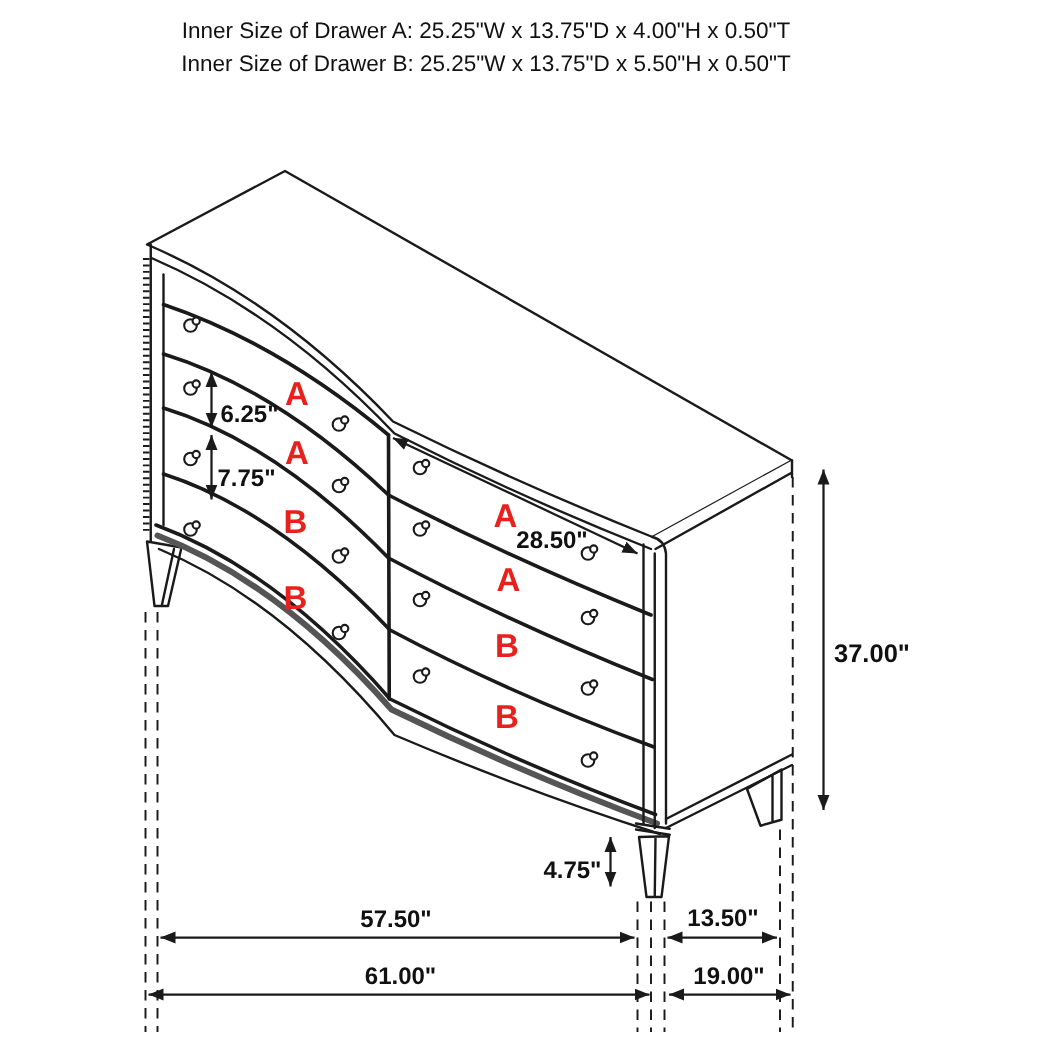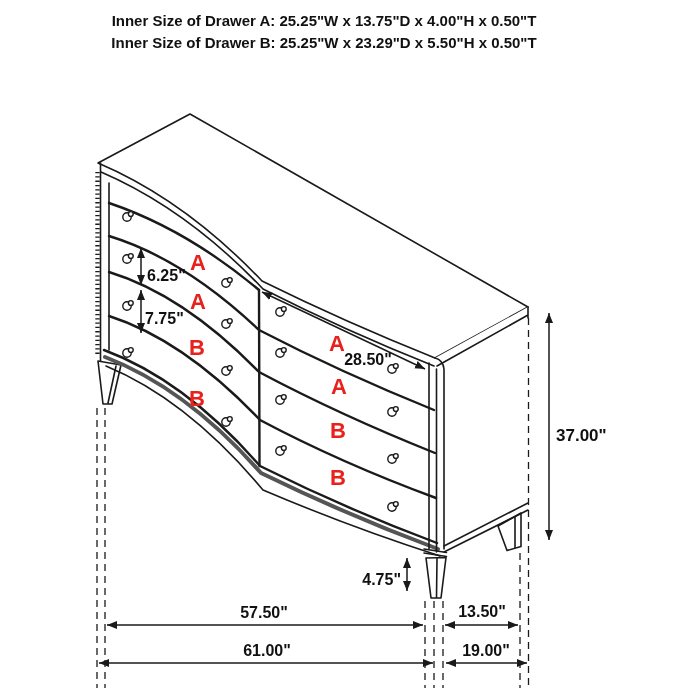--- a/index.html
+++ b/index.html
@@ -1,40 +1,40 @@
 <!DOCTYPE html>
 <html><head>
 <meta charset="utf-8">
 <style>
   html,body{margin:0;padding:0;background:#ffffff;}
   .page{position:relative;width:700px;height:700px;background:#ffffff;overflow:hidden;
         font-family:"Liberation Sans",sans-serif;}
   .header{position:absolute;top:10px;left:0;width:648px;text-align:center;
-          font-size:15px;font-weight:bold;color:#111111;line-height:22px;}
+          font-size:15px;font-weight:normal;color:#111111;line-height:22px;}
   svg text{font-family:"Liberation Sans",sans-serif;}
   .dim-text{font-size:16px;font-weight:bold;fill:#111111;}
   .dim-text-lg{font-size:17px;font-weight:bold;fill:#111111;}
   .drawer-letter{font-size:22px;font-weight:bold;fill:#e8211c;}
   .outline{stroke:#1a1a1a;stroke-width:1.6;fill:none;stroke-linecap:round;stroke-linejoin:round;}
   .sep{stroke:#1a1a1a;stroke-width:2.4;fill:none;stroke-linecap:round;}
   .railthick{stroke:#555555;stroke-width:4;fill:none;stroke-linecap:round;}
   .knob{stroke:#1a1a1a;stroke-width:1.4;fill:#ffffff;}
   .dimline{stroke:#1a1a1a;stroke-width:1.5;fill:none;}
   .extline{stroke:#1a1a1a;stroke-width:1.3;fill:none;stroke-dasharray:7 5;}
   .hatch{stroke:#1a1a1a;stroke-width:4.4;fill:none;stroke-dasharray:1.3 3;}
   .face{fill:#ffffff;}
 </style>
 </head>
 <body>
 
 <div class="page">
 
   <div class="header">
     <div>Inner Size of Drawer A: 25.25"W x 13.75"D x 4.00"H x 0.50"T</div>
-    <div>Inner Size of Drawer B: 25.25"W x 23.29"D x 5.50"H x 0.50"T</div>
+    <div>Inner Size of Drawer B: 25.25"W x 13.75"D x 5.50"H x 0.50"T</div>
   </div>
 
   <svg width="700" height="700" viewBox="0 0 700 700">
     <defs>
       <marker id="ah" markerUnits="userSpaceOnUse" markerWidth="12" markerHeight="10" refX="10" refY="4.5" orient="auto-start-reverse">
         <path d="M0,0.5 L10,4.5 L0,8.5 Z" fill="#1a1a1a"></path>
       </marker>
     </defs>
 
     <g>

